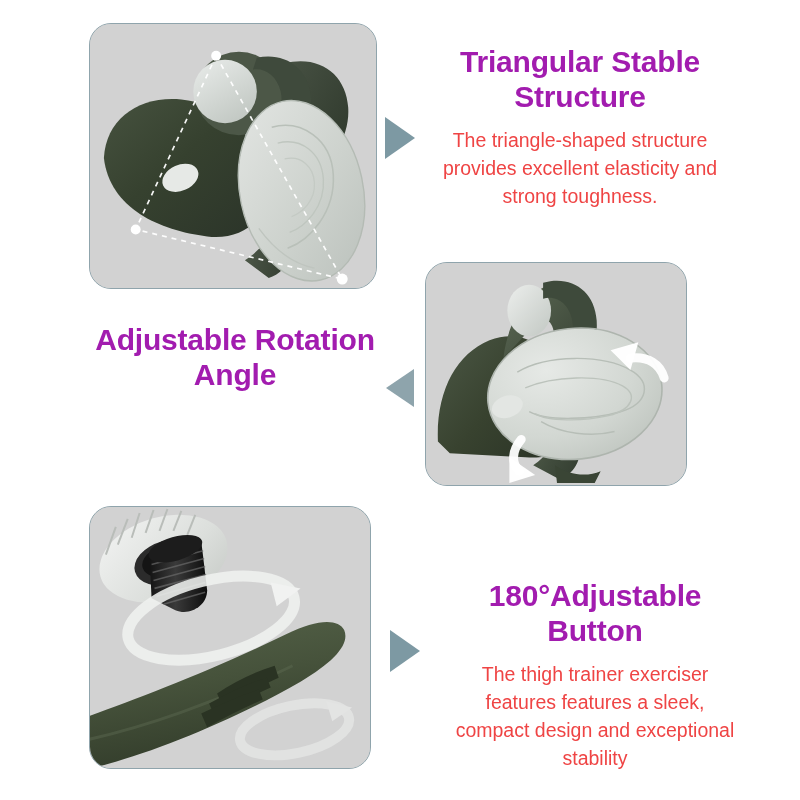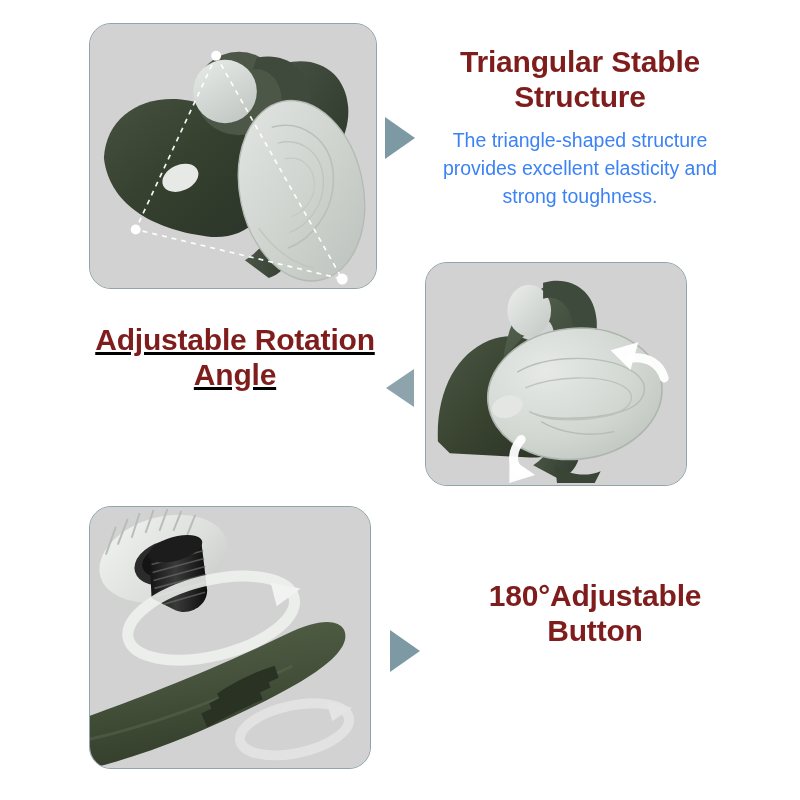--- a/index.html
+++ b/index.html
@@ -56,39 +56,39 @@
     border-right: 28px solid #8ea4ac;
   }
   .arrow-1 { left: 385px; top: 117px; }
   .arrow-2 { left: 386px; top: 369px; }
   .arrow-3 { left: 390px; top: 630px; }
 
   
   .text-block { position: absolute; }
 
   .text-1 { left: 420px; top: 44px;  width: 320px; text-align: center; }
-  .text-2 { left: 70px;  top: 322px; width: 330px; text-align: center; text-decoration: underline; }
+  .text-2 { left: 70px;  top: 322px; width: 330px; text-align: center; }
   .text-3 { left: 440px; top: 578px; width: 310px; text-align: center; }
 
   .heading {
     font-family: "Liberation Sans", sans-serif;
     font-weight: bold;
     font-size: 30px;
     line-height: 1.17;
-    color: #7f1d1d;
+    color: #a21caf;
     letter-spacing: -0.2px;
     margin: 0 0 8px 0;
   }
 
   .body-copy {
     font-family: "Liberation Sans", sans-serif;
     font-weight: normal;
     font-size: 19.5px;
     line-height: 1.44;
-    color: #3b82f6;
+    color: #ef4444;
     margin: 12px;
   }
   .body-1 { text-align: center; }
   .body-2 { text-align: center; }
   .body-3 { text-align: center; }
 </style>
 </head>
 <body>
 
 <div class="canvas">
@@ -289,15 +289,16 @@
         <ellipse cx="206" cy="224" rx="56" ry="24" transform="rotate(-12 206 224)" fill="none" stroke="#f0f2f0" stroke-width="10"></ellipse>
         <polygon points="238,196 264,202 244,216" fill="#f4f5f4"></polygon>
       </g>
     </svg>
   </div>
 
   <div class="arrow arrow-right arrow-3"></div>
 
   <div class="text-block text-3">
     <h2 class="heading">180°Adjustable Button</h2>
+    <p class="body-copy body-3">The thigh trainer exerciser features features a sleek, compact design and exceptional stability</p>
   </div>
 
 </div>
 
 </body></html>

